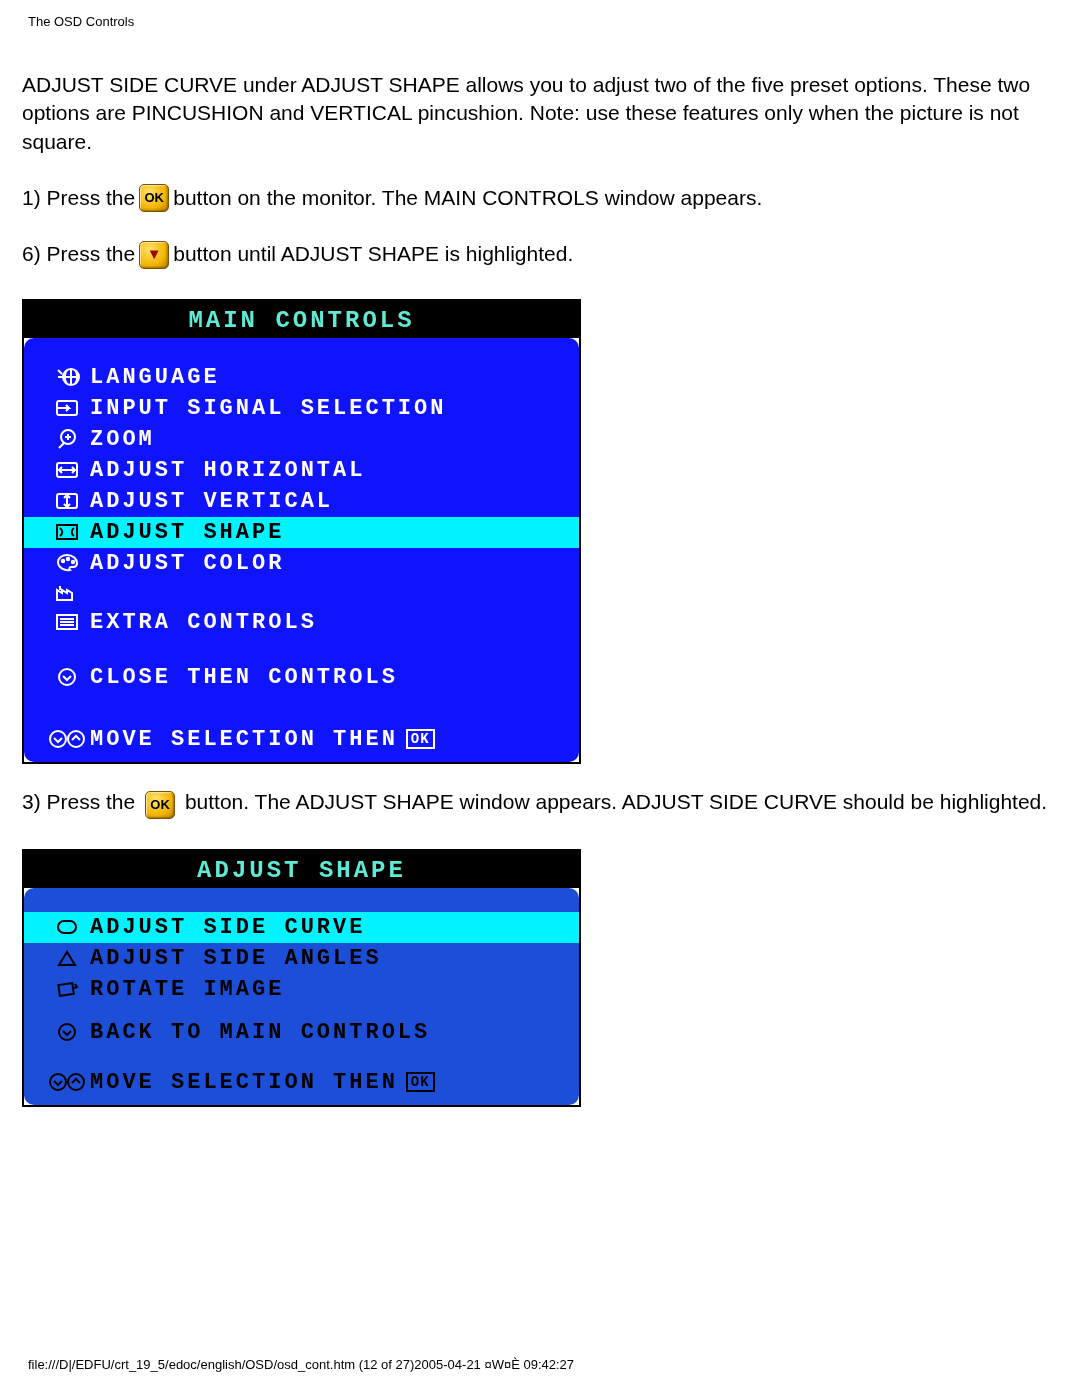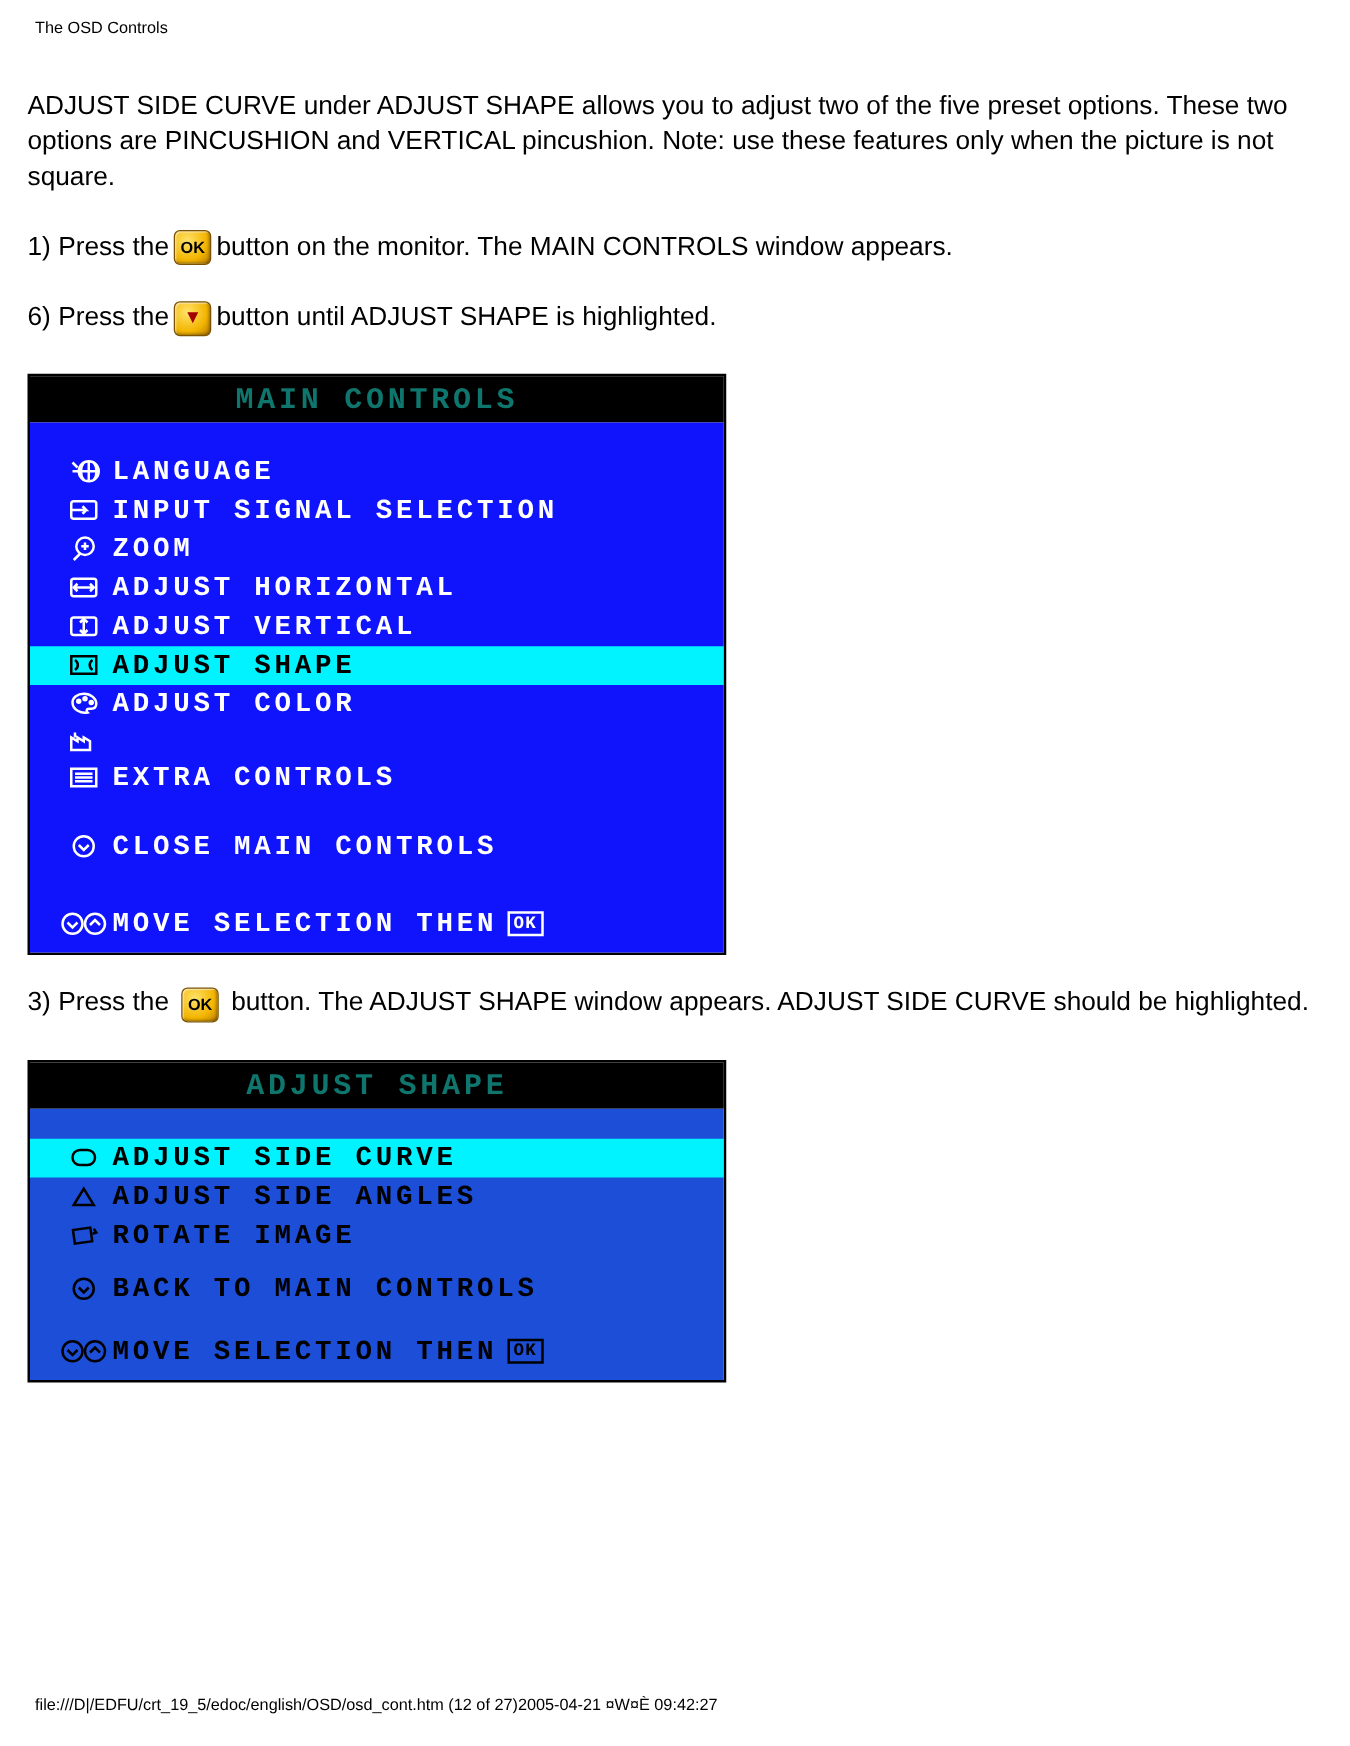--- a/index.html
+++ b/index.html
@@ -53,28 +53,29 @@
   
   .osd{
     margin:30px 0 0 22px;
     border:2px solid #000;
     font-family:"Courier New",monospace;
     font-weight:bold;
     letter-spacing:3px;
   }
   .osd .title{
     background:#000;
-    color:#0f766e;
+    color:#5eead4;
     text-align:center;
     font-size:24px;
     padding:6px 0 4px 0;
   }
   .osd .pad{
     background:#1014fd;
     color:#fff;
+    border-radius:10px;
   }
   .osd.white .pad{background:#1d4ed8;color:#000;}
   .osd .spacer{height:24px;}
   .osd .spacer-sm{height:12px;}
   .osd .row{
     display:flex;
     align-items:center;
     font-size:22px;
     padding:3px 10px 3px 20px;
   }
@@ -255,21 +256,21 @@
     <div class="spacer"></div>
     <div class="row">
       <span class="ic">
         <svg width="24" height="22" viewBox="0 0 24 22">
             <g fill="none" stroke="#fff" stroke-width="2">
               <circle cx="12" cy="11" r="8"></circle>
               <path d="M8 10l4 4 4-4"></path>
             </g>
           </svg>
       </span>
-      <span class="lbl">CLOSE MAIN CONTROLS</span>
+      <span class="lbl">CLOSE THEN CONTROLS</span>
     </div>
     <div class="spacer"></div>
     <div class="footer">
       <span class="ic">
         <svg width="40" height="22" viewBox="0 0 40 22">
             <g fill="none" stroke="#fff" stroke-width="2">
               <circle cx="11" cy="11" r="8"></circle>
               <path d="M7 10l4 4 4-4"></path>
               <circle cx="29" cy="11" r="8"></circle>
               <path d="M25 12l4-4 4 4"></path>

